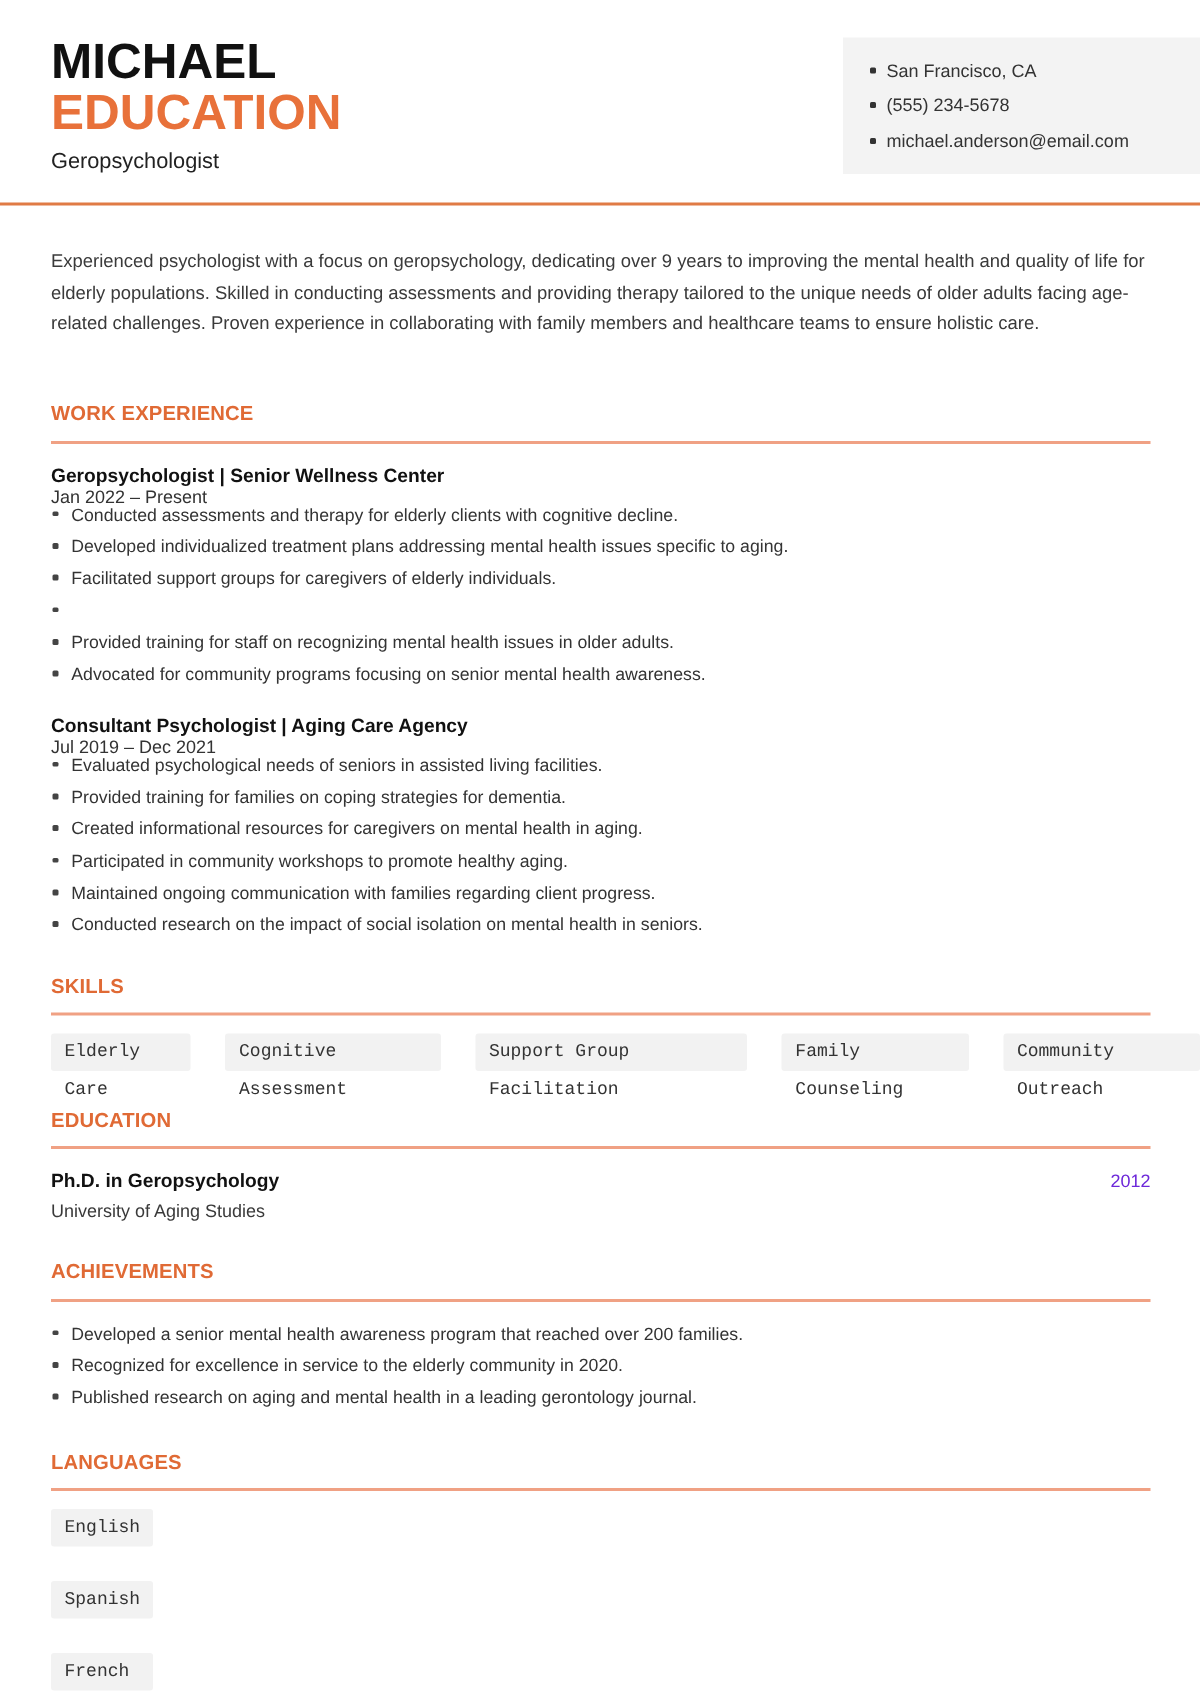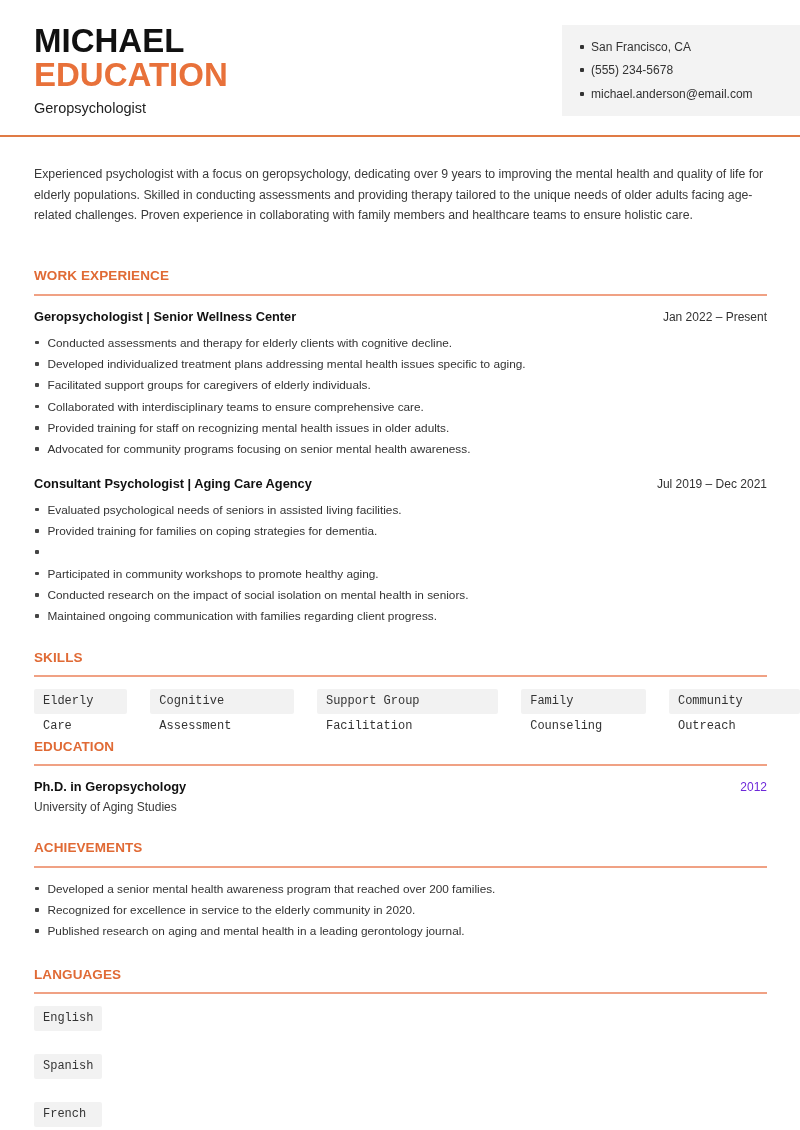--- a/index.html
+++ b/index.html
@@ -13,21 +13,21 @@
 
   .contact-box { position: absolute; left: 562px; top: 25px; width: 238px; height: 91px; background: #f3f3f3; padding: 10px 0 0 18px; }
   .contact-item { display: flex; align-items: center; font-size: 12px; color: #333; height: 23.5px; }
   .contact-item .dot { width: 4px; height: 4px; background: #333; border-radius: 1px; margin-right: 7px; flex-shrink: 0; }
 
   .summary { position: absolute; left: 34px; top: 164px; width: 734px; font-size: 12.3px; line-height: 20.5px; color: #3a3a3a; }
 
   .section-title { position: absolute; left: 34px; font-size: 13.5px; font-weight: 700; color: #e06a35; letter-spacing: 0.1px; }
   .section-rule { position: absolute; left: 34px; width: 733px; height: 1.5px; background: #f0a184; }
 
-  .job-head { position: absolute; left: 34px; width: 733px; display: flex; justify-content: space-between; align-items: baseline; }
+  .job-head { position: absolute; left: 34px; width: 733px; display: flex; justify-content: space-between; align-items: baseline; flex-direction: column; }
   .job-head .role { font-size: 12.8px; font-weight: 700; color: #111; }
   .job-head .date { font-size: 12px; color: #333; }
 
   .bullets { position: absolute; left: 34px; width: 733px; list-style: none; }
   .bullets li { display: flex; align-items: center; font-size: 11.8px; color: #333; height: 21.3px; }
   .bullets li .dot { width: 3.5px; height: 3.5px; background: #444; border-radius: 1px; margin: 0 9px 0 1px; flex-shrink: 0; }
 
   .tags { position: absolute; left: 34px; display: flex; gap: 23px; font-family: Liberation Mono, monospace; }
   .tag { background: #f2f2f2; font-size: 12px; color: #333; padding: 0 9px; height: 25px; line-height: 25px; border-radius: 2px; }
 
@@ -77,21 +77,20 @@
   <li>
       <span class="dot"></span>
       <span>Developed individualized treatment plans addressing mental health issues specific to aging.</span>
     </li>
   <li>
       <span class="dot"></span>
       <span>Facilitated support groups for caregivers of elderly individuals.</span>
     </li>
   <li>
       <span class="dot"></span>
-      <span>Collaborated with interdisciplinary teams to ensure comprehensive care.</span>
     </li>
   <li>
       <span class="dot"></span>
       <span>Provided training for staff on recognizing mental health issues in older adults.</span>
     </li>
   <li>
       <span class="dot"></span>
       <span>Advocated for community programs focusing on senior mental health awareness.</span>
     </li>
 </ul>
@@ -104,32 +103,33 @@
   <li>
       <span class="dot"></span>
       <span>Evaluated psychological needs of seniors in assisted living facilities.</span>
     </li>
   <li>
       <span class="dot"></span>
       <span>Provided training for families on coping strategies for dementia.</span>
     </li>
   <li>
       <span class="dot"></span>
+      <span>Created informational resources for caregivers on mental health in aging.</span>
     </li>
   <li>
       <span class="dot"></span>
       <span>Participated in community workshops to promote healthy aging.</span>
     </li>
   <li>
       <span class="dot"></span>
-      <span>Conducted research on the impact of social isolation on mental health in seniors.</span>
+      <span>Maintained ongoing communication with families regarding client progress.</span>
     </li>
   <li>
       <span class="dot"></span>
-      <span>Maintained ongoing communication with families regarding client progress.</span>
+      <span>Conducted research on the impact of social isolation on mental health in seniors.</span>
     </li>
 </ul>
 
 <div class="section-title" style="top:650px;">SKILLS</div>
 <div class="section-rule" style="top:675px;"></div>
 <div class="tags" style="top:689px;">
   <span class="tag">Elderly Care</span>
   <span class="tag">Cognitive Assessment</span>
   <span class="tag">Support Group Facilitation</span>
   <span class="tag">Family Counseling</span>

